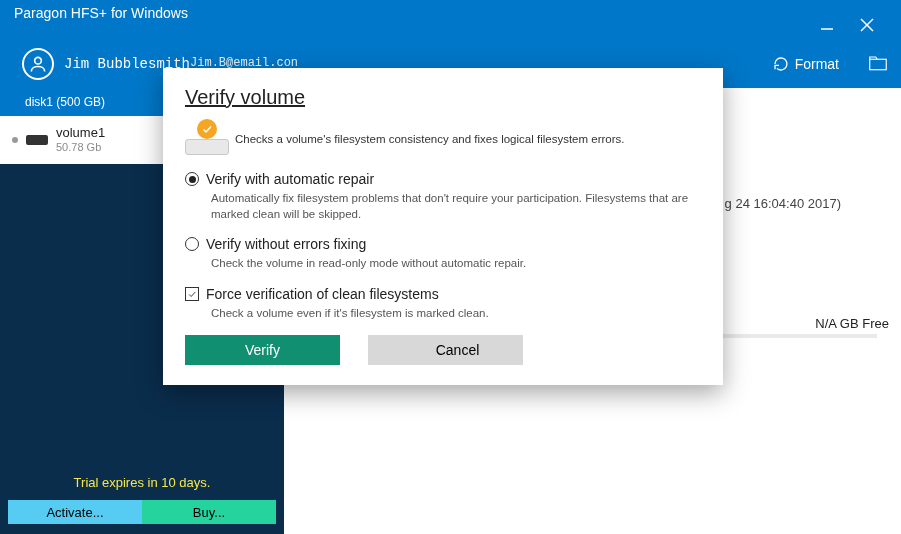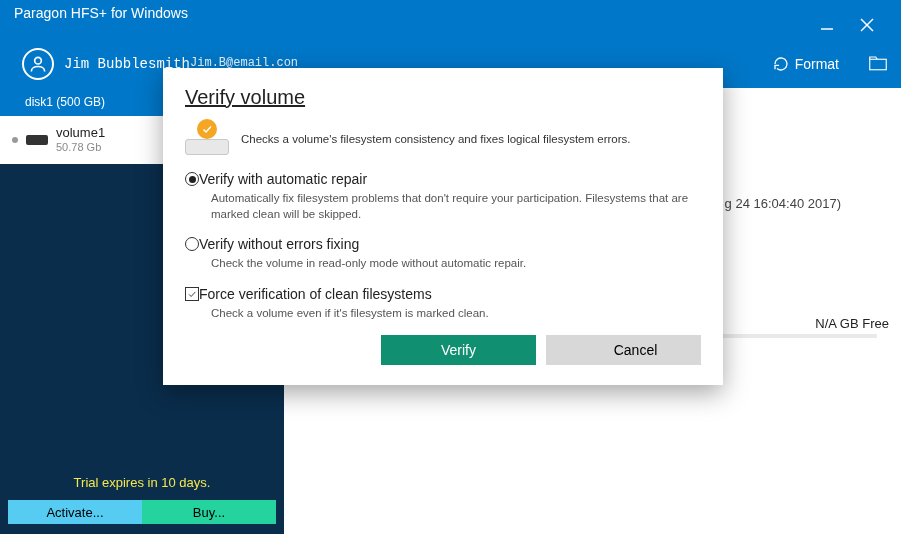--- a/index.html
+++ b/index.html
@@ -38,36 +38,36 @@
   .sb-buy { background: #25d39e; color: #000; }
 
   .content { flex: 1; background: #fff; position: relative; padding: 16px 24px; }
   .content .date { position: absolute; right: 60px; top: 108px; color: #444; font-size: 13px; }
   .content .free-space { position: absolute; right: 12px; top: 228px; font-size: 13px; color: #222; }
   .content .bar { position: absolute; right: 24px; top: 246px; width: 250px; height: 4px; background: #e9e9e9; }
 
   
   .modal { position: absolute; left: 163px; top: 68px; width: 560px; background: #fff; box-shadow: 0 8px 24px rgba(0,0,0,.35); padding: 18px 22px 20px; }
   .modal h2 { font-size: 20px; font-weight: 400; color: #222; margin-bottom: 14px; text-decoration: underline; }
-  .modal-top { display: flex; align-items: center; gap: 12px; margin-bottom: 16px; }
+  .modal-top { display: flex; align-items: center; gap: 6px; margin-bottom: 16px; }
   .drive-icon { width: 44px; height: 32px; position: relative; }
   .drive-icon .slab { position: absolute; bottom: 0; width: 44px; height: 16px; background: #e8e8e8; border: 1px solid #c9c9c9; border-radius: 3px; }
   .drive-icon .badge { position: absolute; top: -4px; left: 12px; width: 20px; height: 20px; border-radius: 50%; background: #f5a623; display: flex; align-items: center; justify-content: center; }
   .drive-icon .badge svg { stroke: #fff; stroke-width: 3; fill: none; }
   .modal-top .desc { font-size: 11.5px; color: #333; }
   .option { margin-bottom: 14px; }
-  .option .row { display: flex; align-items: center; gap: 0; cursor: pointer; }
+  .option .row { display: flex; align-items: center; gap: 7px; cursor: pointer; }
   .option .label { font-size: 14px; color: #222; }
   .option .sub { font-size: 11.5px; color: #555; margin: 4px 0 0 26px; line-height: 1.35; }
   .radio { width: 14px; height: 14px; border: 1.5px solid #333; border-radius: 50%; display: flex; align-items: center; justify-content: center; }
   .radio.checked::after { content: ""; width: 7px; height: 7px; background: #222; border-radius: 50%; }
   .checkbox { width: 14px; height: 14px; border: 1.5px solid #333; display: flex; align-items: center; justify-content: center; }
   .checkbox svg { stroke: #222; stroke-width: 2; fill: none; display: none; }
   .checkbox.checked svg { display: block; }
-  .modal-buttons { display: flex; justify-content: flex-end; gap: 10px; margin-top: 6px; }
+  .modal-buttons { display: flex; gap: 28px; margin-top: 6px; }
   .m-btn { width: 155px; height: 30px; border: none; font-size: 14px; cursor: pointer; }
   .m-verify { background: #118f71; color: #fff; }
   .m-cancel { background: #d8d8d8; color: #000; padding-left: 24px; }
 </style>
 </head>
 <body>
 
 <div class="titlebar">
   <span class="title">Paragon HFS+ for Windows</span>
   <div class="spacer"></div>

